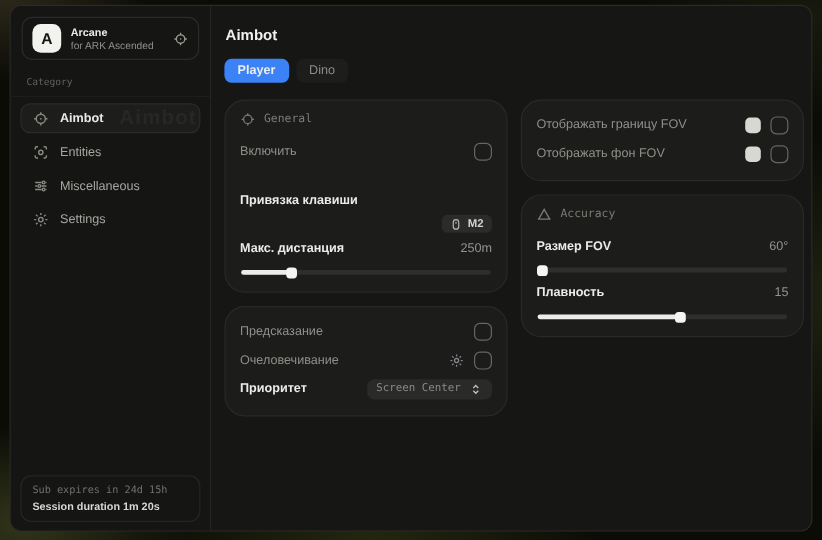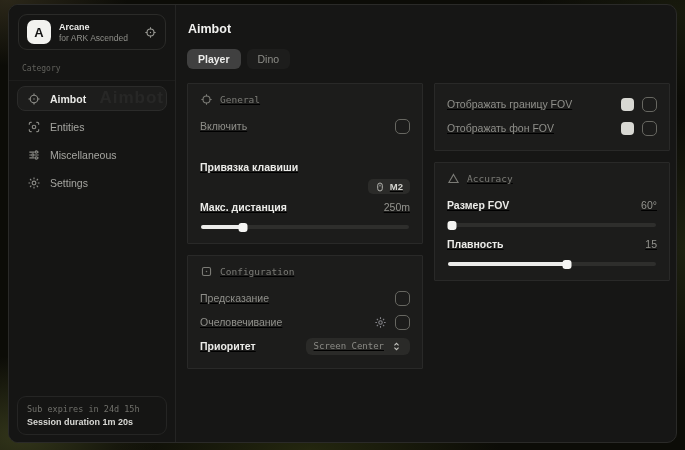--- a/index.html
+++ b/index.html
@@ -42,25 +42,25 @@
   .watermark { position:absolute; right:2px; top:1px; font-size:17px; font-weight:700;
     color:rgba(235,235,230,0.05); filter:blur(0.6px); letter-spacing:1px; pointer-events:none; }
   .sb-footer { margin:auto 8px 7px; border:1px solid #252524; border-radius:9px; padding:7px 9px; }
   .sb-foot1 { font-family:"DejaVu Sans Mono", monospace; font-size:8.5px; color:#70706b; }
   .sb-foot2 { font-size:9px; font-weight:700; color:#d8d8d4; margin-top:3px; }
   
   .main { flex:1; padding:14px 12px 12px 11px; }
   .main-title { font-size:12.5px; font-weight:700; color:#f1f1ef; margin:3px 0 13px 1px; }
   .tabs { display:flex; gap:6px; margin-bottom:14px; }
   .tab { padding:4px 11px; border-radius:6px; font-size:10.5px; cursor:pointer; }
-  .tab.active { background:#404040; color:#ededeb; font-weight:700; }
+  .tab.active { background:#3b82f6; color:#ededeb; font-weight:700; }
   .tab.inactive { background:#1d1d1c; color:#8d8d88; }
   .columns { display:flex; gap:11px; align-items:flex-start; }
   .col { width:236px; display:flex; flex-direction:column; gap:11px; }
-  .card { background:#1c1c1b; border:1px solid #292928; border-radius:1px; padding:9px 12px 11px; width:100%;text-decoration:underline; }
+  .card { background:#1c1c1b; border:1px solid #292928; border-radius:17px; padding:9px 12px 11px; width:100%; }
   .card-header { display:flex; gap:7px; align-items:center; font-family:"DejaVu Sans Mono", monospace;
     font-size:9.5px; color:#7b7b76; margin-bottom:9px; }
   .card-header .ic { width:13px; height:13px; display:flex; color:#7b7b76; }
   .row { display:flex; align-items:center; justify-content:space-between; min-height:22px; }
   .row + .row { margin-top:2px; }
   .lbl-dim { font-size:10.5px; color:#8f8f8a; }
   .lbl-bright { font-size:10.5px; font-weight:700; color:#ebebe8; }
   .val { font-size:10.5px; color:#93938e; }
   .ctrls { display:flex; align-items:center; gap:8px; }
   .checkbox { width:15px; height:15px; border:1.5px solid #676761; border-radius:5px;
@@ -193,29 +193,20 @@
             <span class="lbl-bright">Макс. дистанция</span>
             <span class="val">250m</span>
           </div>
           <div class="slider">
             <div class="slider-fill" style="width: 20%;"></div>
             <div class="slider-thumb" style="left: 20%;"></div>
           </div>
         </div>
 
         <div class="card">
-          <div class="card-header">
-            <span class="ic">
-              <svg viewBox="0 0 24 24" fill="none" stroke="currentColor" stroke-width="2">
-                  <rect x="4.5" y="4.5" width="15" height="15" rx="3"></rect>
-                  <circle cx="12" cy="12" r="1.4" fill="currentColor" stroke="none"></circle>
-                </svg>
-            </span>
-            <span>Configuration</span>
-          </div>
           <div class="row">
             <span class="lbl-dim">Предсказание</span>
             <span class="checkbox"></span>
           </div>
           <div class="row">
             <span class="lbl-dim">Очеловечивание</span>
             <span class="ctrls">
               <span class="mini-gear">
                 <svg viewBox="0 0 24 24" fill="none" stroke="currentColor" stroke-width="2">
                     <circle cx="12" cy="12" r="3.2"></circle>

